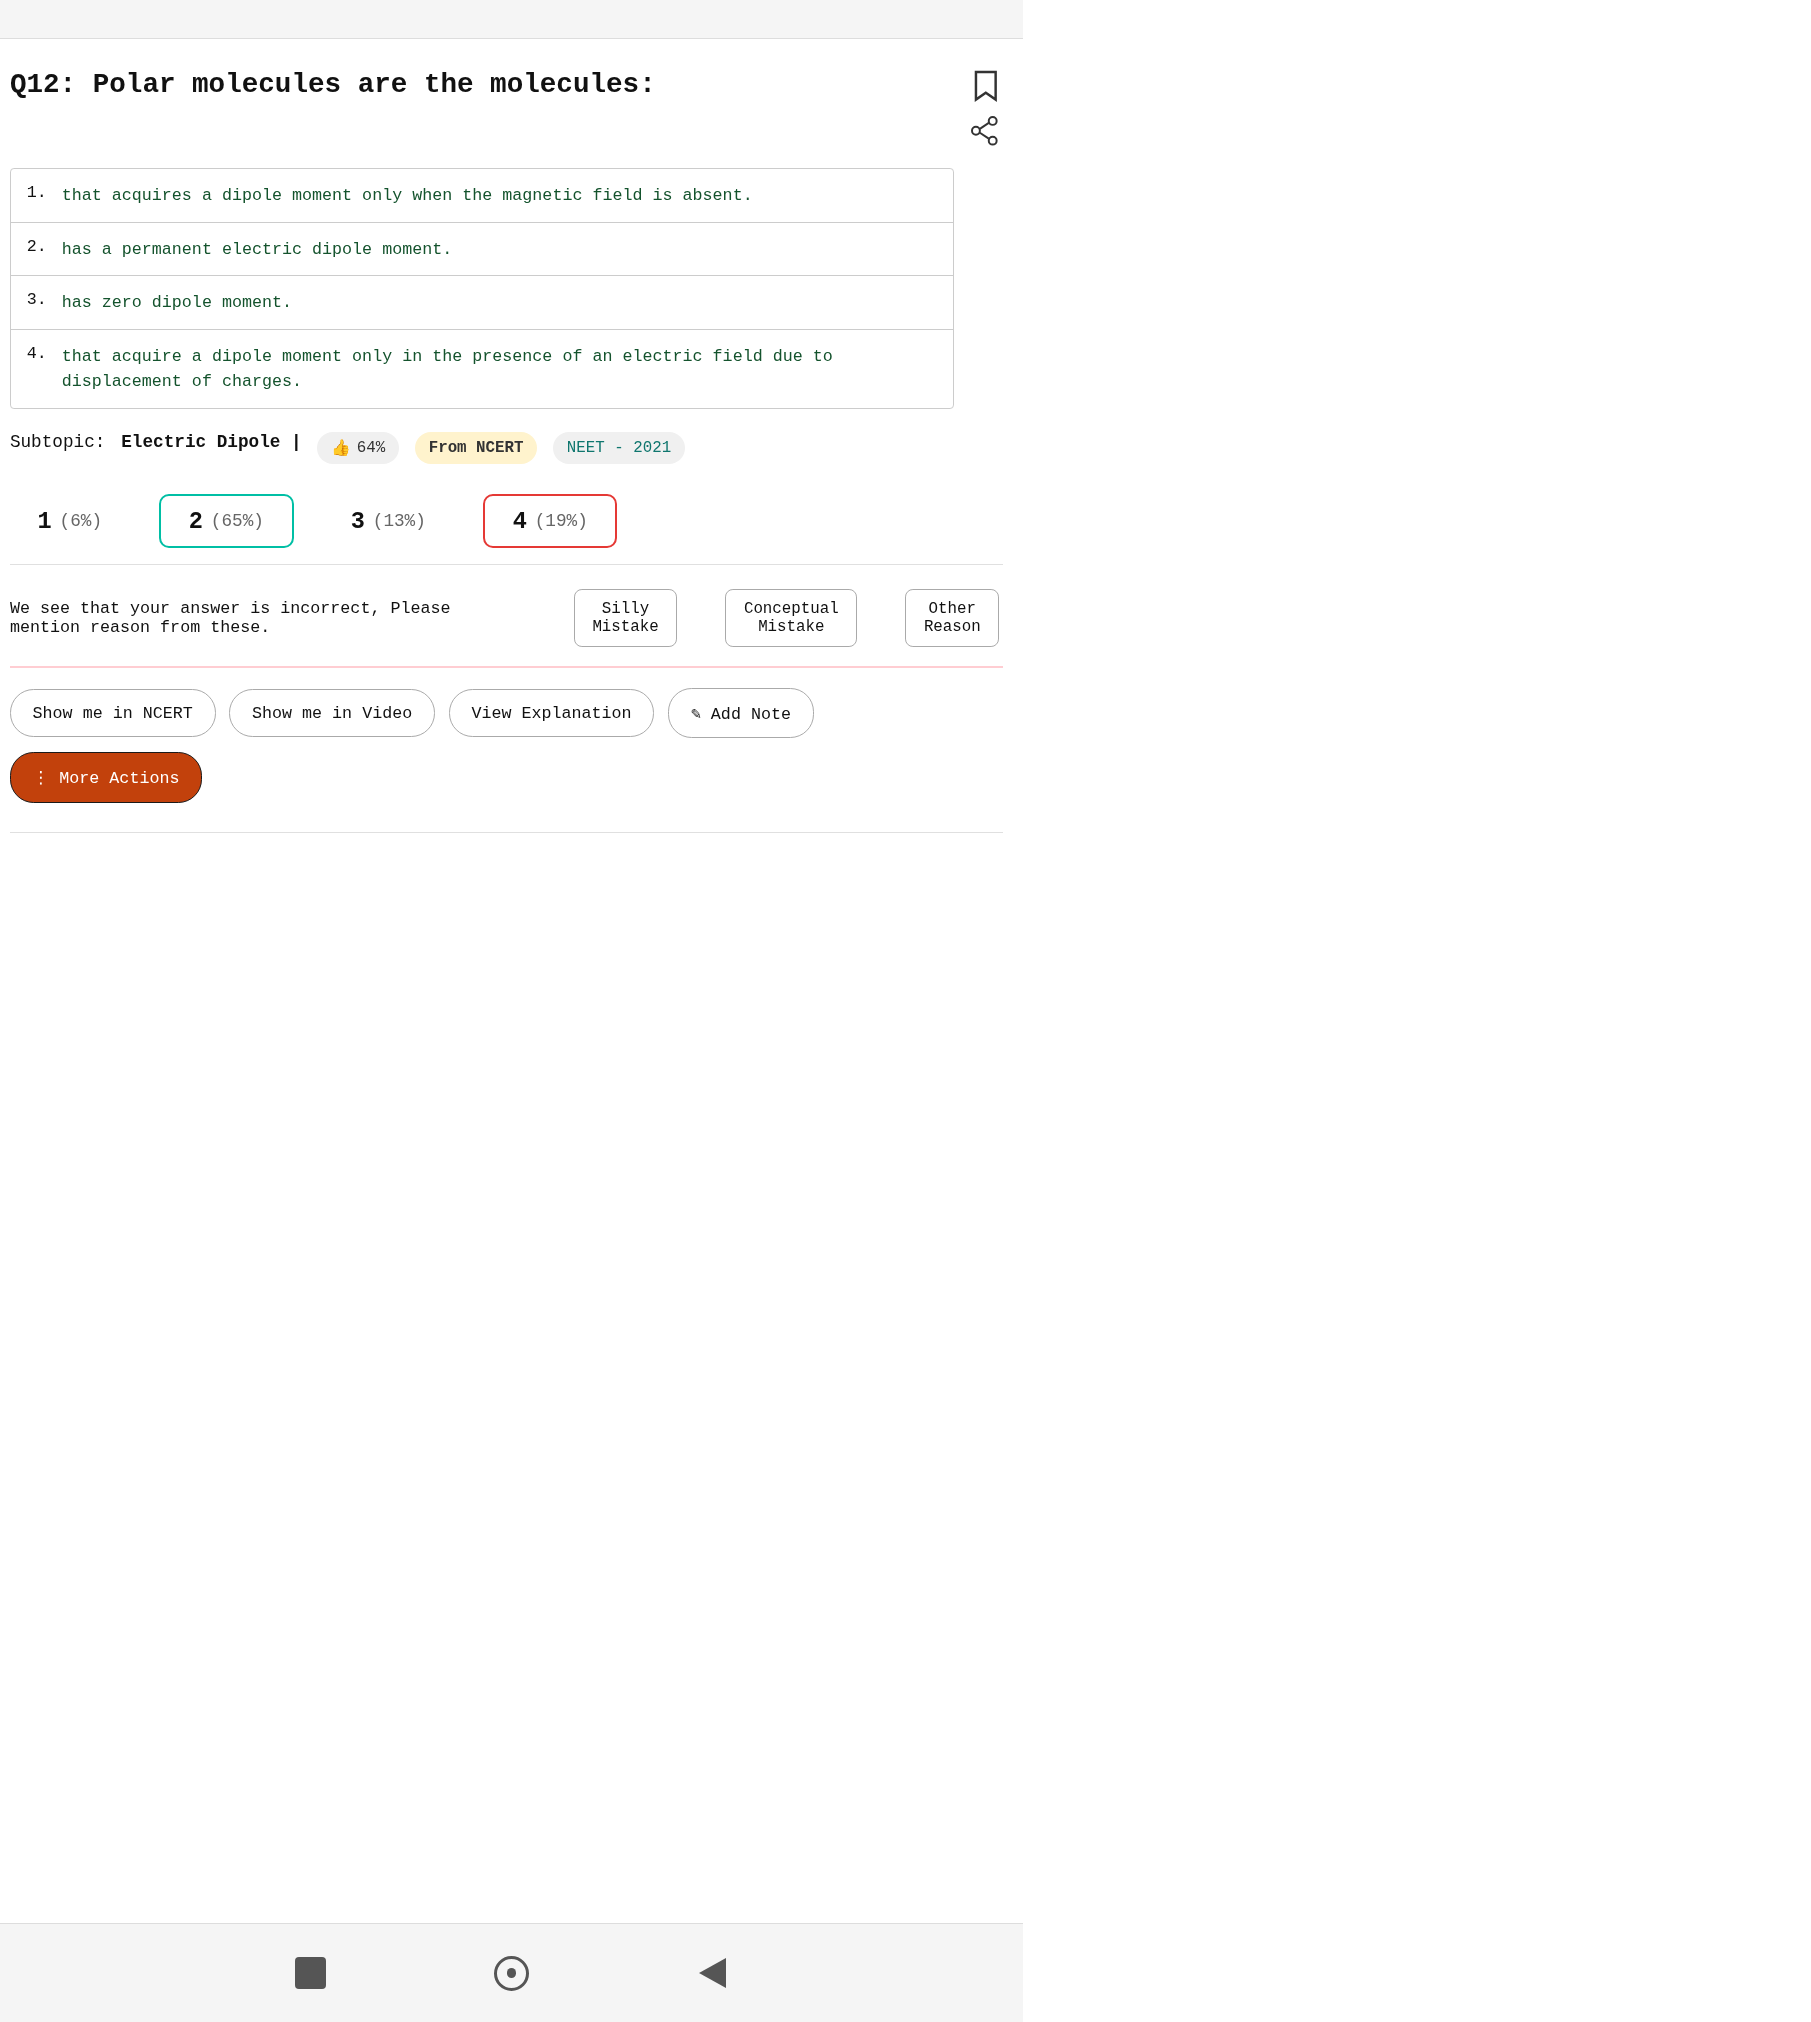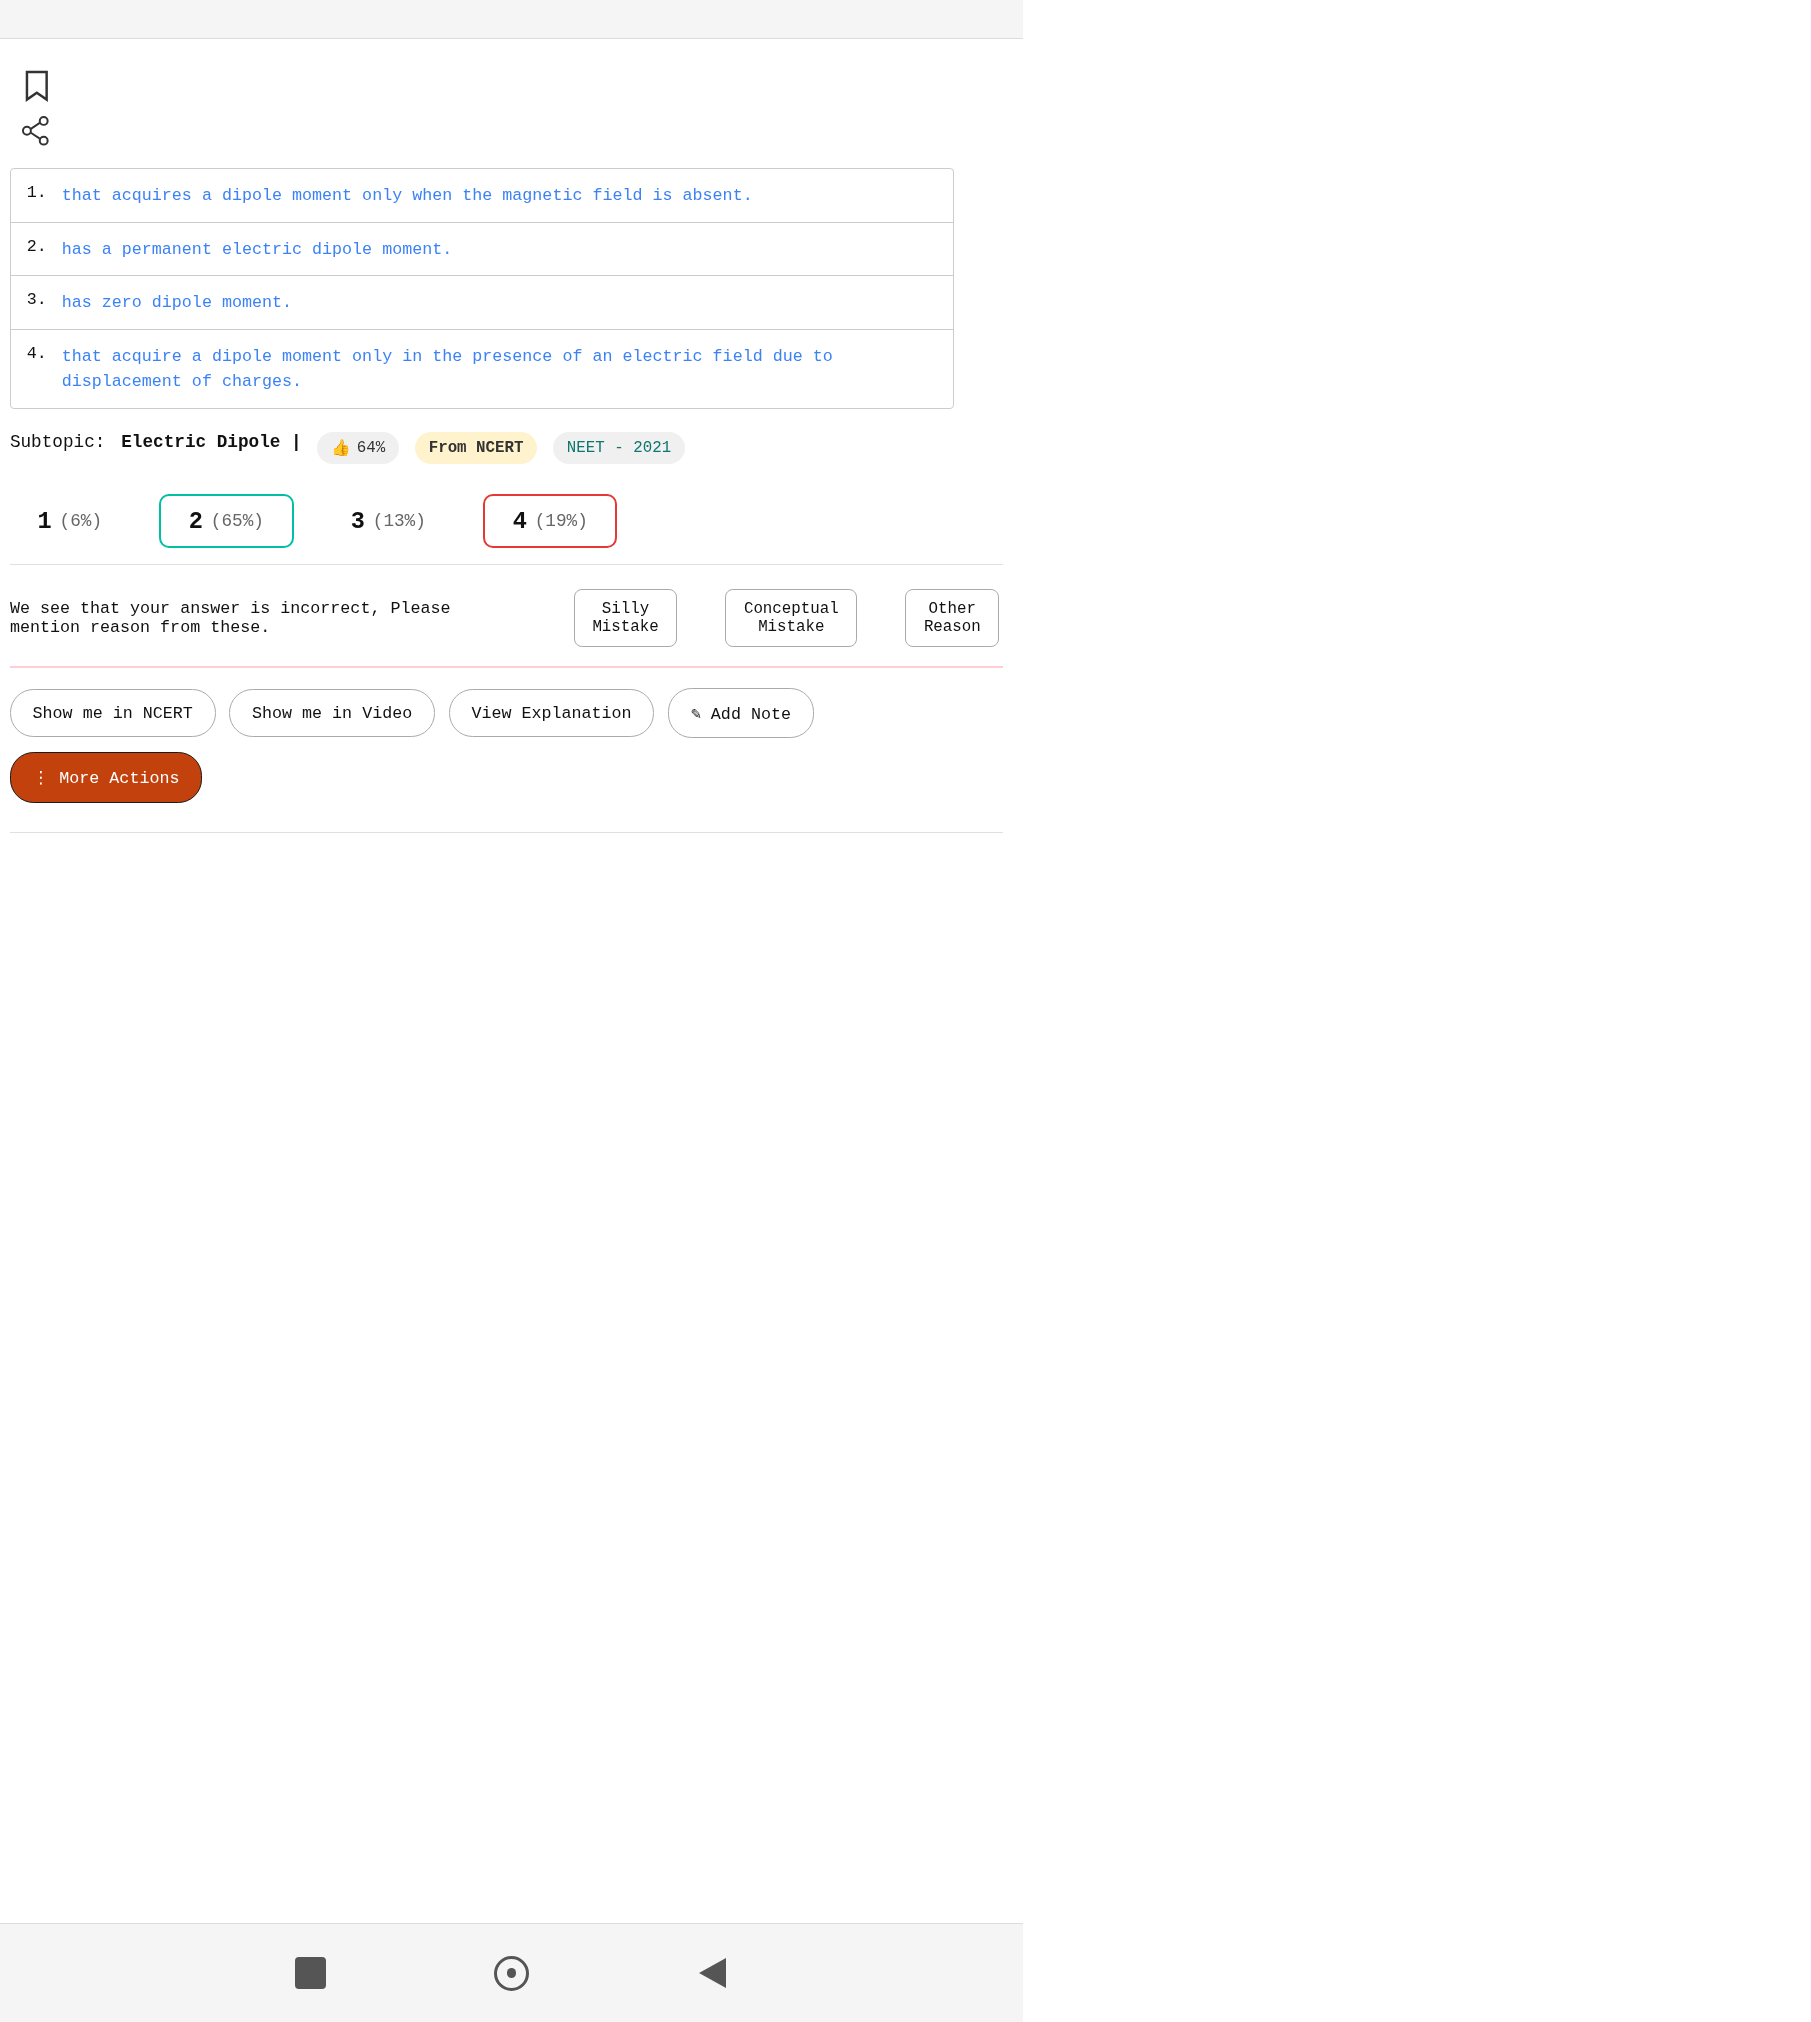--- a/index.html
+++ b/index.html
@@ -77,21 +77,21 @@
     .option-num {
       font-size: 16.7px;
       font-weight: normal;
       min-width: 35px;
       color: #111;
       font-family: 'Courier New', Courier, monospace;
     }
 
     .option-text {
       font-size: 16.7px;
-      color: #3b82f6;
+      color: #14532d;
       font-family: 'Courier New', Courier, monospace;
       line-height: 1.5;
     }
 
     .subtopic-row {
       display: flex;
       gap: 15.8px;
       margin-bottom: 29.6px;
       flex-wrap: wrap;
     }
@@ -315,20 +315,24 @@
     }
   </style>
 </head>
 <body>
 
 <div class="top-bar"></div>
 
 <div class="content-area">
 
   <div class="question-header">
+    <div class="question-title">
+      <span>Q12:</span>
+      <span>Polar molecules are the molecules:</span>
+    </div>
     <div class="header-icons">
       <button class="icon-btn">
         <svg width="27.6" height="31.5" viewBox="0 0 28 32" fill="none" xmlns="http://www.w3.org/2000/svg">
           <path d="M4 2h20v28l-10-7-10 7V2z" stroke="#333" stroke-width="2.5" fill="none"></path>
         </svg>
       </button>
       <button class="icon-btn">
         <svg width="29.6" height="29.6" viewBox="0 0 30 30" fill="none" xmlns="http://www.w3.org/2000/svg">
           <circle cx="22" cy="5" r="4" stroke="#333" stroke-width="2" fill="none"></circle>
           <circle cx="5" cy="15" r="4" stroke="#333" stroke-width="2" fill="none"></circle>

